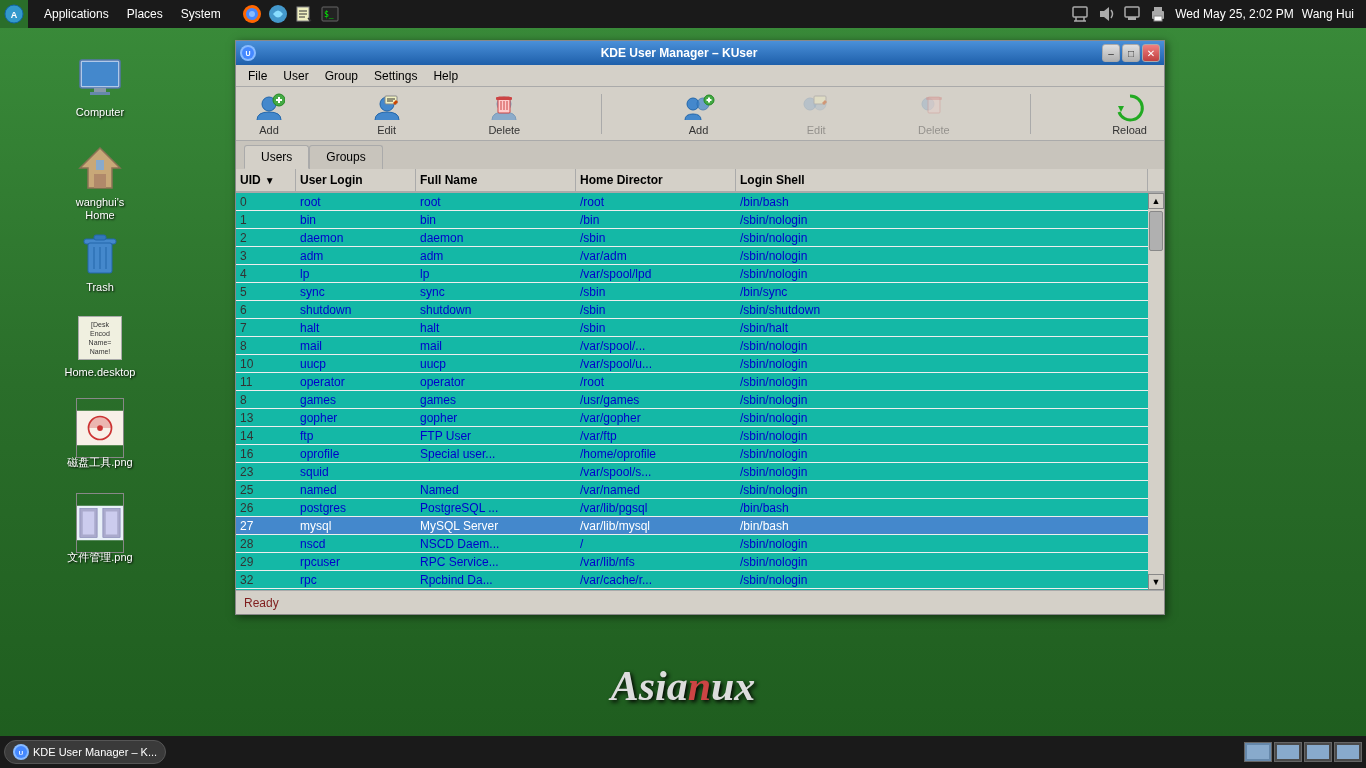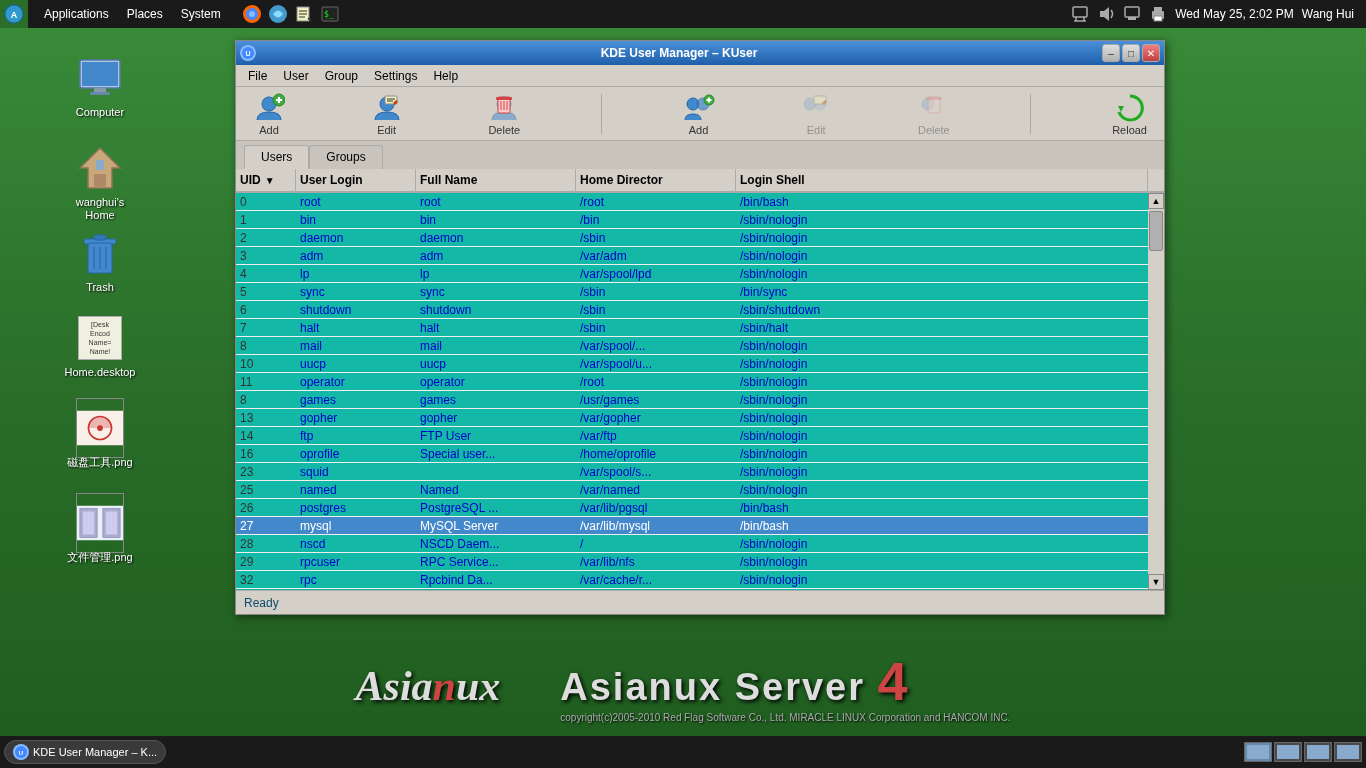--- a/index.html
+++ b/index.html
@@ -344,21 +344,21 @@
     .window-statusbar {
       height: 24px;
       background: #d4d0c8;
       border-top: 1px solid #aaa;
       display: flex;
       align-items: center;
       padding: 0 8px;
     }
     .status-text {
       font-size: 12px;
-      color: #0c4a6e;
+      color: #7f1d1d;
     }
 
     
     .taskbar-bottom {
       position: absolute;
       bottom: 0; left: 0; right: 0;
       height: 32px;
       background: #1a1a1a;
       display: flex;
       align-items: center;
@@ -914,26 +914,20 @@
     <div class="window-statusbar">
       <span class="status-text">Ready</span>
     </div>
 
   </div>
 
   <div class="branding">
     <div style="font-size:42px; font-style:italic; font-weight:bold; color:#dddddd; font-family:serif; text-shadow: 2px 2px 4px #000;">
       Asia<span style="color:#cc4444;">n</span>ux
     </div>
-    <div>
-      <div style="font-size:38px; font-weight:bold; color:#dddddd; letter-spacing:2px; text-shadow: 2px 2px 4px #000; font-family:sans-serif;">
-        <span>Asianux Server</span> <span style="color:#cc4444; font-size:54px;">4</span>
-      </div>
-      <div style="font-size:10px; color:#aaa; text-shadow: 1px 1px 2px #000;">copyright(c)2005-2010 Red Flag Software Co., Ltd. MIRACLE LINUX Corporation and HANCOM INC.</div>
-    </div>
   </div>
 
   <div class="taskbar-bottom">
     <div class="taskbar-app-btn">
       <div class="taskbar-app-icon">
         <svg width="14" height="14" viewBox="0 0 14 14">
           <circle cx="7" cy="7" r="6" fill="#4488ff"></circle>
           <text x="7" y="10" text-anchor="middle" font-size="6" fill="white" font-weight="bold">U</text>
         </svg>
       </div>

